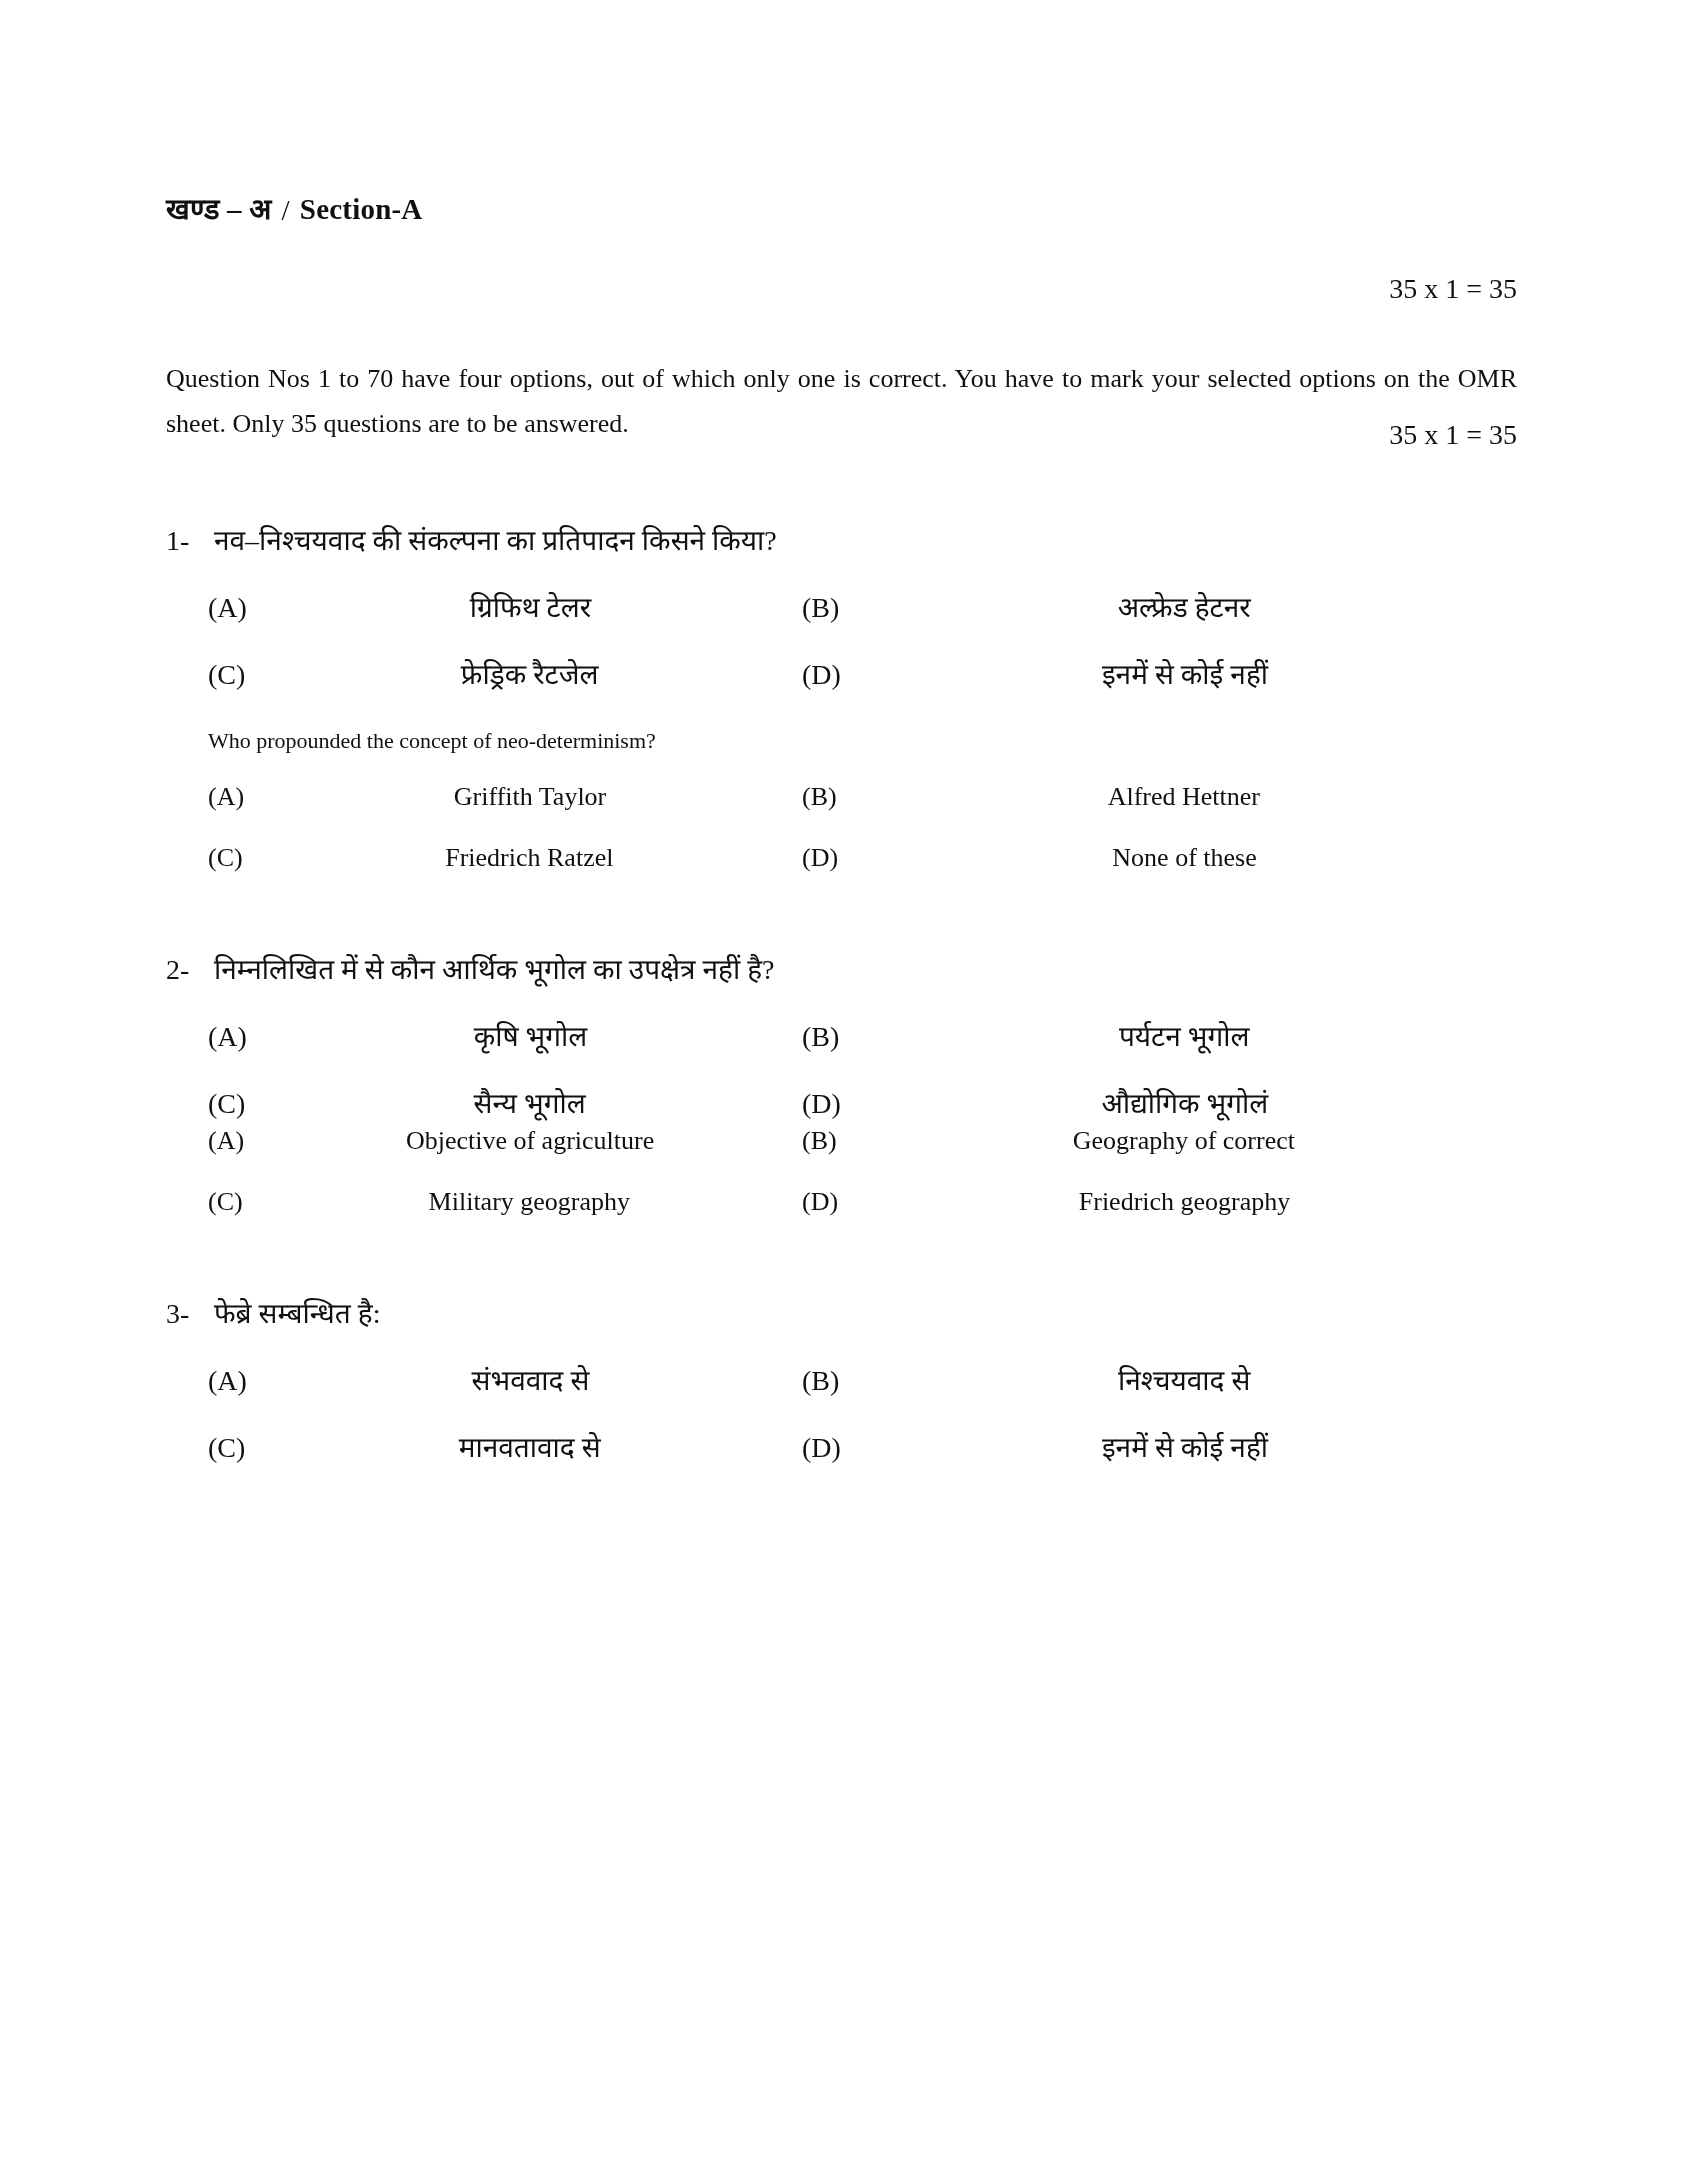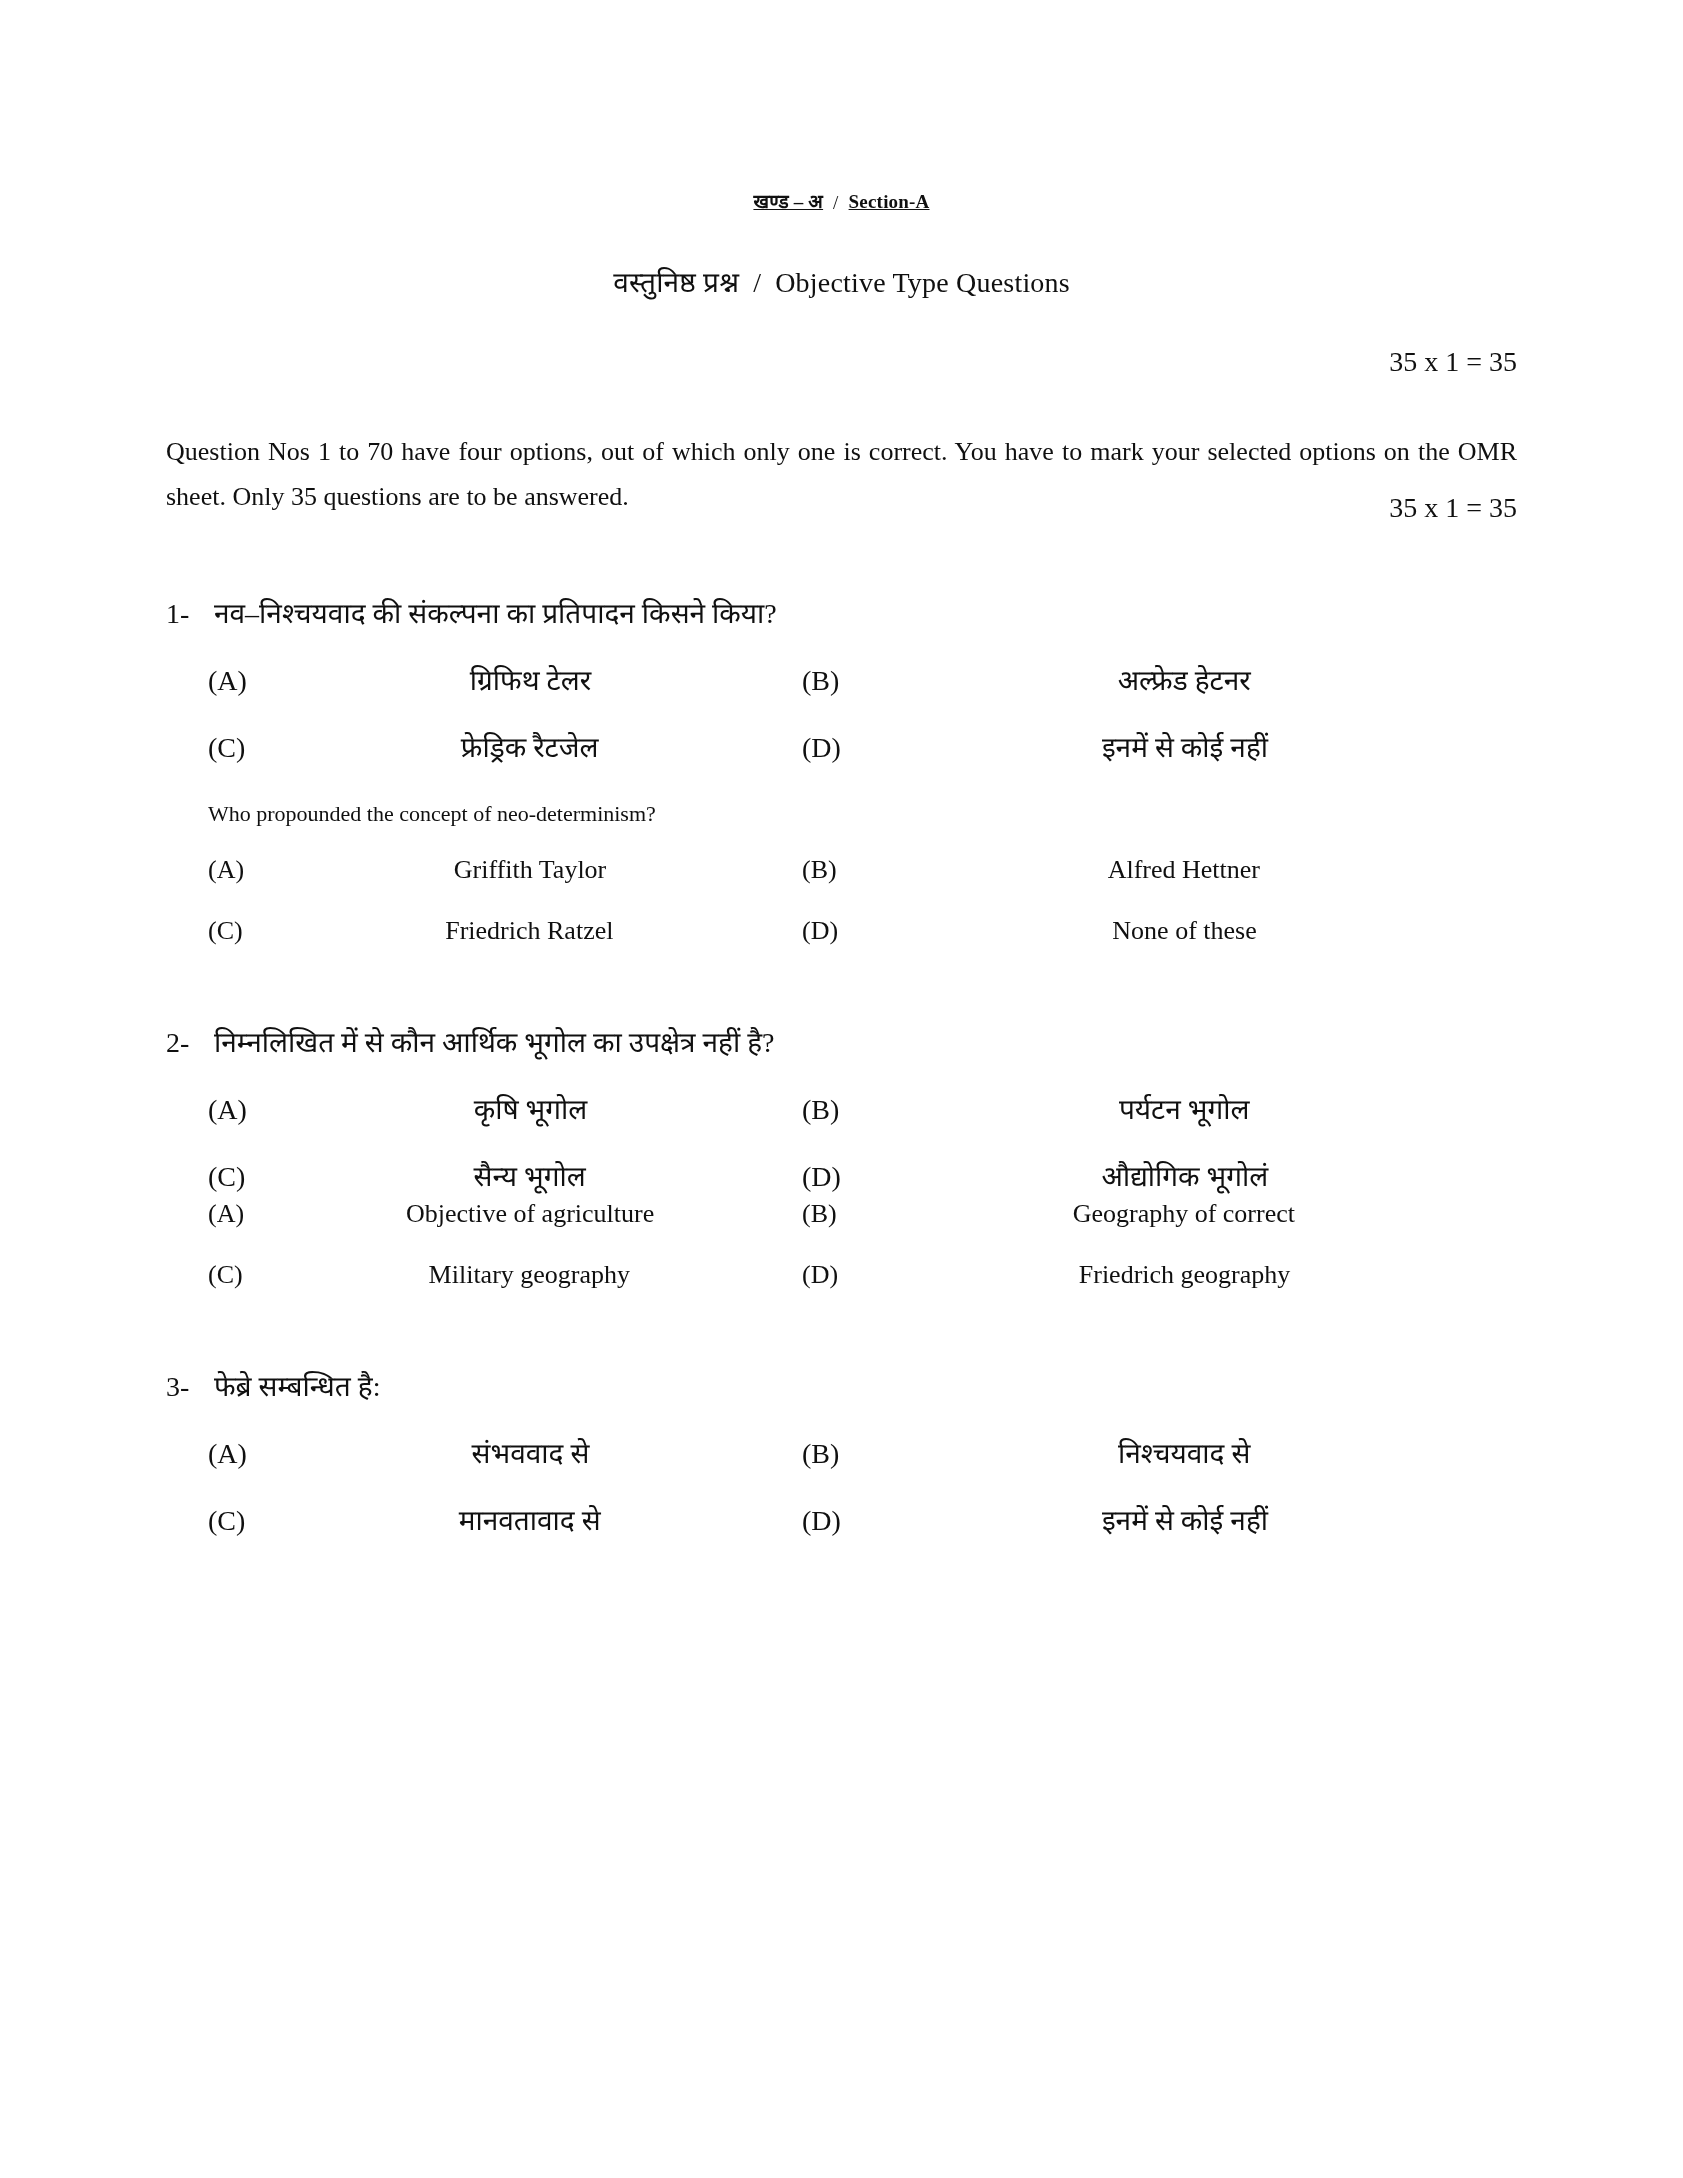--- a/index.html
+++ b/index.html
@@ -19,27 +19,26 @@
   .page {
     position: relative;
     width: 1683px;
     height: 2178px;
     box-sizing: border-box;
     padding: 0 166px;
   }
 
   
   .section-head {
-    text-align: center;
-    font-size: 19px;
+    text-align: left;
+    font-size: 29px;
     font-weight: bold;
     letter-spacing: 0.2px;
     margin-top: 188px;
     margin-bottom: 0;
-    text-decoration: underline;
   }
   .section-head .hi { font-weight: bold; }
   .section-head .slash {
     display: inline-block;
     padding: 0 10px;
     font-weight: normal;
     transform: translateY(1px);
   }
   .section-head .en { font-weight: bold; }
 
@@ -130,23 +129,20 @@
 </style>
 </head>
 <body>
 
 <div class="page">
 
   <div class="section-head">
     <span class="hi">खण्ड – अ</span><span class="slash">/</span><span class="en">Section-A</span>
   </div>
 
-  <div class="subsection-head">
-    <span>वस्तुनिष्ठ प्रश्न</span><span class="slash">/</span><span>Objective Type Questions</span>
-  </div>
 
   <div class="instructions">
     <div style="text-align:right;">
       <span class="marks">35 x 1 = 35</span>
     </div>
 
     <div class="instr-en">
       <div>Question Nos 1 to 70 have four options, out of which only one is correct. You have to mark your selected options on the OMR sheet. Only 35 questions are to be answered.</div>
     </div>
     <div style="text-align:right; margin-top:-36px;">

